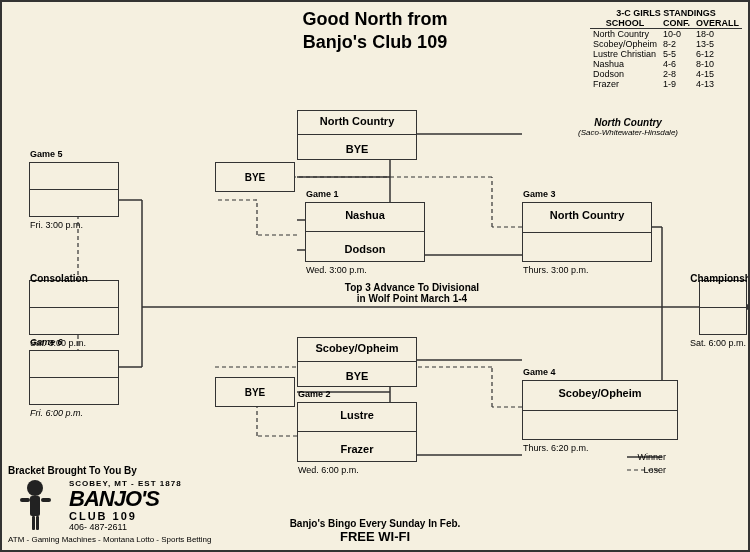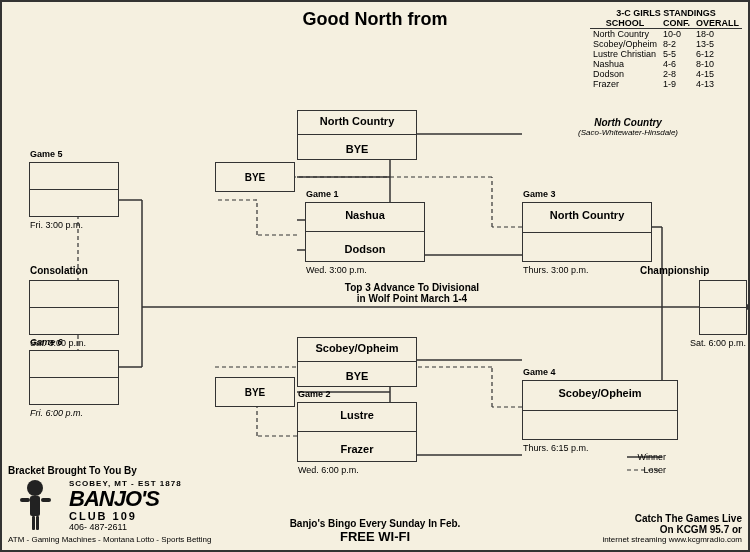--- a/index.html
+++ b/index.html
@@ -160,36 +160,39 @@
       text-align: center;
       font-size: 10px;
       font-weight: bold;
     }
 
     
     .side-label {
       position: absolute;
       font-weight: bold;
       font-size: 11px;
+      text-align: center;
+      margin-top: 8px;
     }
 
     
     .legend {
       position: absolute;
       font-size: 9px;
     }
   </style>
 </head>
 <body>
 
 <div class="outer-border">
 
 
   <div class="good-luck">
     <span>Good North from</span><br>
+    <span>Banjo's Club 109</span>
   </div>
 
   <div class="standings">
     <div class="standings-title">3-C GIRLS STANDINGS</div>
     <table>
       <thead>
         <tr>
           <th>SCHOOL</th>
           <th>CONF.</th>
           <th>OVERALL</th>
@@ -373,21 +376,21 @@
     <div class="divider"></div>
     <div class="team">Frazer</div>
     <div class="time-label" style="bottom:-14px; left:0;">Wed. 6:00 p.m.</div>
   </div>
 
   <div class="bracket-box" style="left:520px; top:378px; width:156px; height:60px;">
     <div class="game-label" style="top:-14px; left:0;">Game 4</div>
     <div class="team">Scobey/Opheim</div>
     <div class="divider"></div>
     <div class="team" style="font-size:10px;">&nbsp;</div>
-    <div class="time-label" style="bottom:-14px; left:0;">Thurs. 6:15 p.m.</div>
+    <div class="time-label" style="bottom:-14px; left:0;">Thurs. 6:20 p.m.</div>
   </div>
 
   <div class="bracket-box" style="left:697px; top:278px; width:48px; height:55px;">
     <div class="side-label" style="top:-16px; right:0; left:-60px; width:170px; font-size:10px;">Championship</div>
     <div class="team" style="height:20px;">&nbsp;</div>
     <div class="divider"></div>
     <div class="team" style="height:20px;">&nbsp;</div>
     <div class="time-label" style="bottom:-14px; right:0; white-space:nowrap;">Sat. 6:00 p.m.</div>
   </div>
 
@@ -425,19 +428,14 @@
       </div>
     </div>
     <div style="font-size:8px; margin-top:2px;">ATM - Gaming Machines - Montana Lotto - Sports Betting</div>
   </div>
 
   <div class="bottom-center">
     <div>Banjo's Bingo Every Sunday In Feb.</div>
     <div style="font-size:13px;">FREE WI-FI</div>
   </div>
 
-  <div class="bottom-right">
-    <div>Catch The Games Live</div>
-    <div>On KCGM 95.7 or</div>
-    <div style="font-size:8px; font-weight:normal;">internet streaming www.kcgmradio.com</div>
-  </div>
 
 </div>
 
 </body></html>

